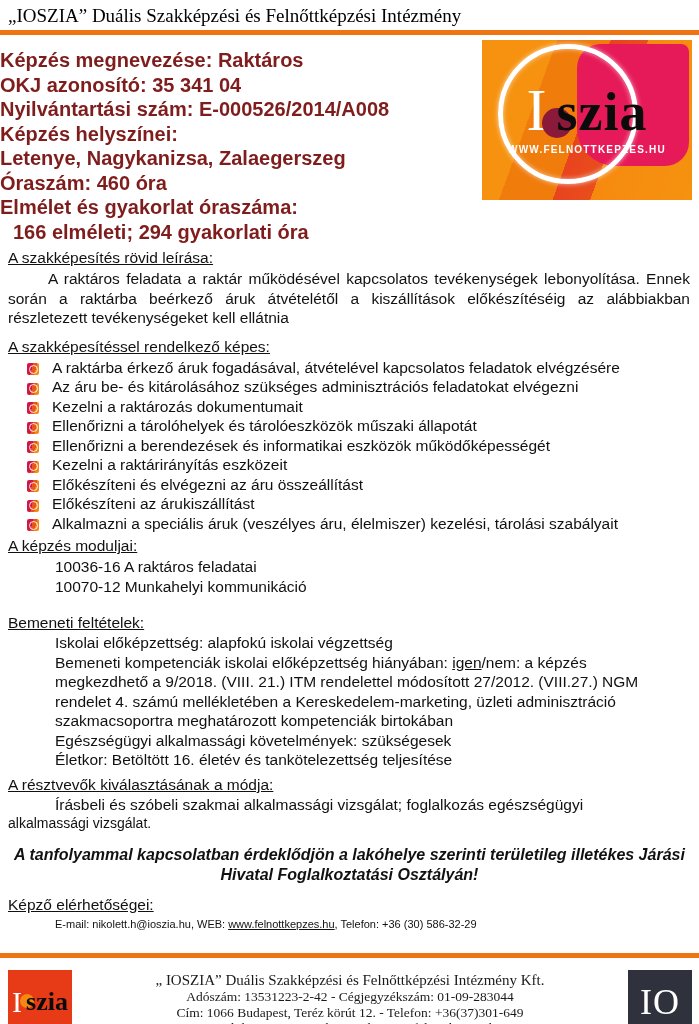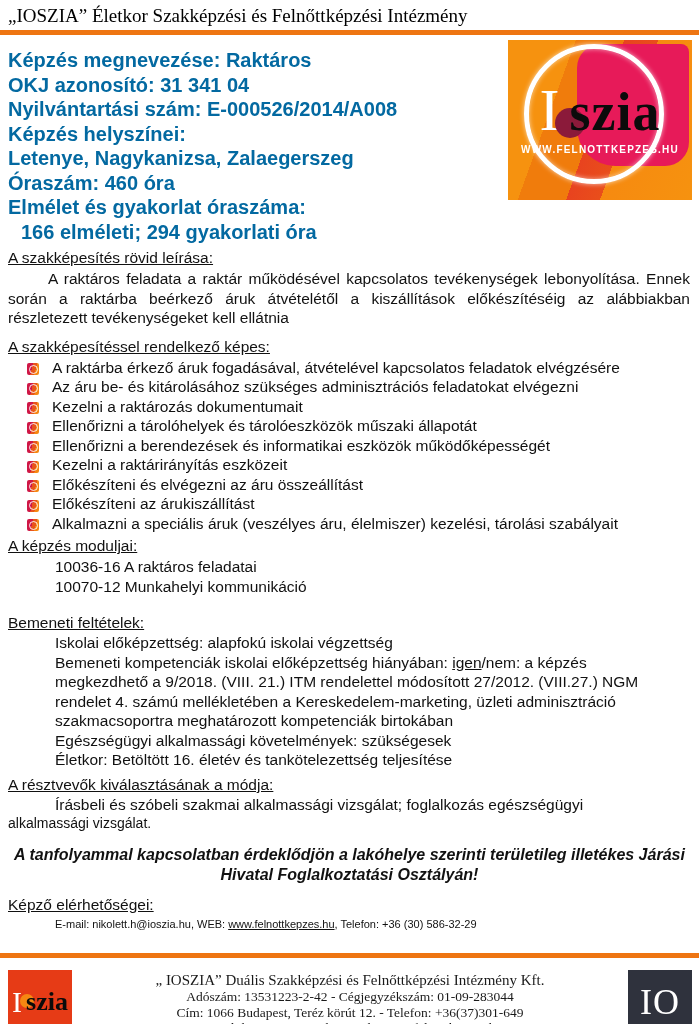--- a/index.html
+++ b/index.html
@@ -13,26 +13,26 @@
   .topbar {
     padding:5px 0 0 8px; font-family:"Liberation Serif", serif;
     font-size:19px; color:#000;
   }
   .rule { height:5px; background:#ee7512; width:100%; }
   .rule.top { margin-top:3px; }
   .rule.bottom { margin-top:19px; }
 
   
   .head { position:relative; }
-  .course { margin:13px 0 0 8px; font-size:20px; font-weight:bold; line-height:24.5px; color:#0369a1; }
+  .course { margin:13px 0 0 0; font-size:20px; font-weight:bold; line-height:24.5px; color:#7f1d1d; }
   .course .indent { padding-left:13px; }
 
   
   .logo {
-    position:absolute; top:-8px; right:7px; width:184px; height:160px; overflow:hidden;
+    position:absolute; top:-8px; right:7px; width:210px; height:160px; overflow:hidden;
     background:linear-gradient(290deg,#f6920f 0%,#f68a10 38%,#e94e1b 38%,#e8431f 52%,#f07c0c 52%,#f07c0c 72%,#f6920f 72%);
   }
   .logo-pink {
     position:absolute; top:4px; right:3px; width:112px; height:122px;
     background:#e71a59; border-radius:24px 8px 24px 38px;
   }
   .logo-ring {
     position:absolute; left:16px; top:4px; width:140px; height:140px;
     border:5px solid #fff; border-radius:50%;
     box-shadow:0 0 5px rgba(255,255,255,.7), inset 0 0 5px rgba(255,255,255,.6);
@@ -107,27 +107,27 @@
     flex:none; width:64px; height:64px; background:#2f323d; color:#fff;
     display:flex; align-items:center; justify-content:center;
     font-family:"Liberation Serif", serif; font-size:36px; letter-spacing:1px;
   }
 </style>
 </head>
 <body>
 
 <div class="page">
 
-  <div class="topbar">„IOSZIA” Életkor Szakképzési és Felnőttképzési Intézmény</div>
+  <div class="topbar">„IOSZIA” Duális Szakképzési és Felnőttképzési Intézmény</div>
   <div class="rule top"></div>
 
   <div class="head">
     <div class="course">
       <div>Képzés megnevezése: Raktáros</div>
-      <div>OKJ azonosító: 31 341 04</div>
+      <div>OKJ azonosító: 35 341 04</div>
       <div>Nyilvántartási szám: E-000526/2014/A008</div>
       <div>Képzés helyszínei:</div>
       <div>Letenye, Nagykanizsa, Zalaegerszeg</div>
       <div>Óraszám: 460 óra</div>
       <div>Elmélet és gyakorlat óraszáma:</div>
       <div class="indent">166 elméleti; 294 gyakorlati óra</div>
     </div>
     <div class="logo">
       <div class="logo-pink"></div>
       <div class="logo-ring"></div>

